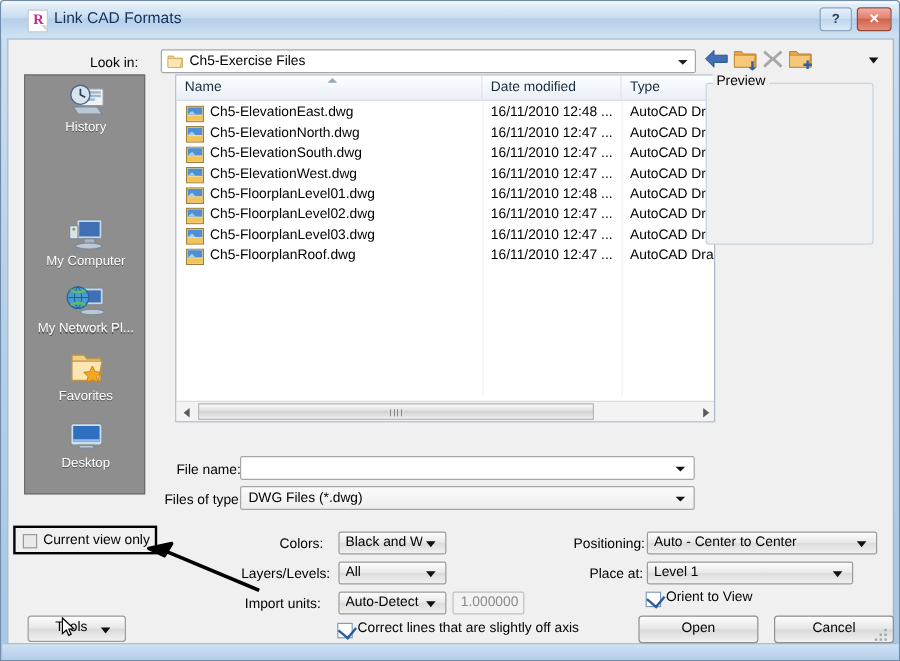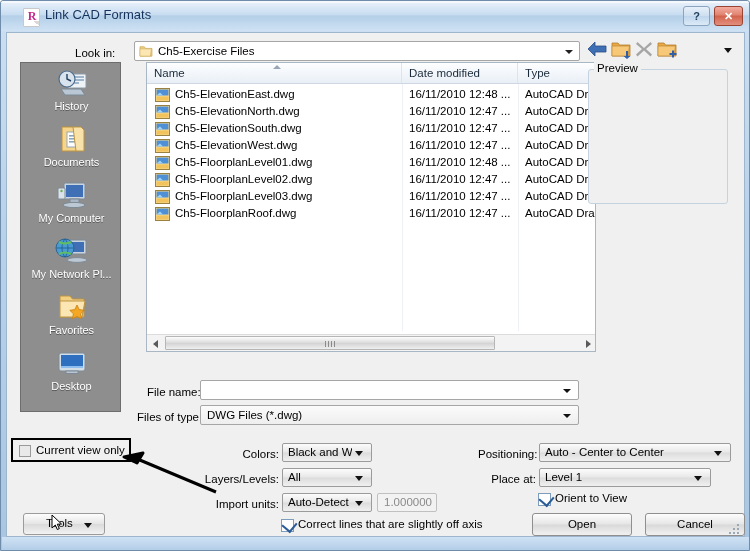--- a/index.html
+++ b/index.html
@@ -231,21 +231,21 @@
     border:1px solid #9b9b9b;border-radius:3px;box-sizing:border-box;cursor:pointer;
   }
   #tools-btn .tlbl{position:absolute;left:22px;top:3px;font-size:11.5px;}
   #tools-btn .arr{
     position:absolute;right:12px;top:9px;width:0;height:0;
     border-left:4px solid transparent;border-right:4px solid transparent;
     border-top:5px solid #111;
   }
   #mouse-cursor{position:absolute;left:50px;top:513px;}
 
-  .olabel{position:absolute;font-size:11.5px;white-space:nowrap;text-align:right;}
+  .olabel{position:absolute;font-size:11.5px;white-space:nowrap;}
   #lbl-colors{left:232px;top:447px;width:46px;}
   #lbl-layers{left:200px;top:472px;width:78px;}
   #lbl-units{left:203px;top:497px;width:75px;}
 
   .ocombo{
     position:absolute;height:19px;box-sizing:border-box;
     border:1px solid #9b9b9b;border-radius:2px;cursor:pointer;
     background:linear-gradient(to bottom,#fcfcfc,#e8e8e8 48%,#dcdcdc 52%,#f0f0f0);
   }
   .ocombo .val{position:absolute;left:5px;top:2px;font-size:11.5px;white-space:nowrap;overflow:hidden;}
@@ -360,33 +360,20 @@
             <rect x="15" y="12" width="14" height="2" fill="#9fb6cc"></rect>
           <rect x="15" y="15" width="9" height="2" fill="#9fb6cc"></rect>
           <circle cx="12" cy="12" r="8" fill="#d8e3ee" stroke="#4b6b8c" stroke-width="1.2"></circle>
           <path d="M12 7 v5 l4 2" stroke="#23405f" stroke-width="1.4" fill="none"></path>
           <path d="M6 22 h20 l4 6 H10 Z" fill="#bac7d4" stroke="#7b8894"></path>
         </svg>
       </span>
       <span class="plabel">History</span>
     </div>
 
-    <div class="place" style="top:58px">
-      <span class="glyph">
-        <svg width="34" height="32" viewBox="0 0 34 32">
-          <path d="M7 4 h12 l4 3 v21 H7 Z" fill="#f5d58b" stroke="#bd9443"></path>
-          <rect x="12" y="9" width="12" height="15" fill="#ffffff" stroke="#9aa7b4"></rect>
-          <rect x="14" y="12" width="8" height="1.6" fill="#8fa7bd"></rect>
-            <rect x="14" y="15" width="8" height="1.6" fill="#8fa7bd"></rect>
-          <rect x="14" y="18" width="6" height="1.6" fill="#8fa7bd"></rect>
-          <path d="M18 4 h8 l3 3 v21 h-8 Z" fill="#f8e2a9" stroke="#bd9443"></path>
-        </svg>
-      </span>
-      <span class="plabel">Documents</span>
-    </div>
 
     <div class="place" style="top:114px">
       <span class="glyph">
         <svg width="34" height="32" viewBox="0 0 34 32">
           <rect x="9" y="4" width="21" height="16" rx="1.5" fill="#c9d4df" stroke="#7d8a96"></rect>
           <rect x="11" y="6" width="17" height="12" fill="#3f6fb5"></rect>
           <rect x="15" y="20" width="9" height="4" fill="#aab7c4" stroke="#7d8a96"></rect>
           <ellipse cx="19" cy="26" rx="11" ry="2.6" fill="#bcc8d4" stroke="#7d8a96"></ellipse>
           <rect x="3" y="9" width="7" height="11" rx="1" fill="#dbe3ea" stroke="#7d8a96"></rect>
           <circle cx="6.5" cy="12" r="1.2" fill="#6ab04c"></circle>

